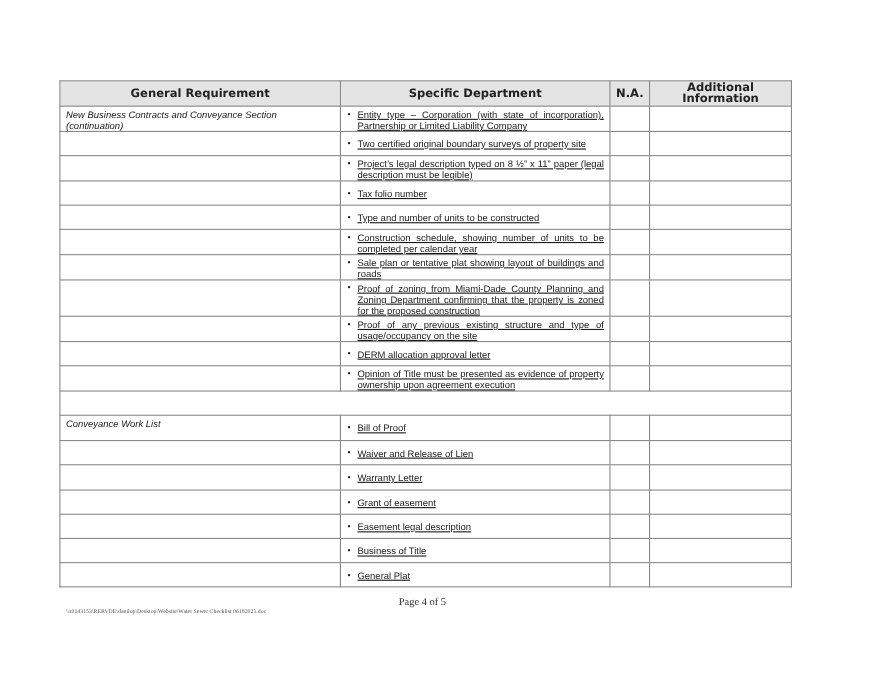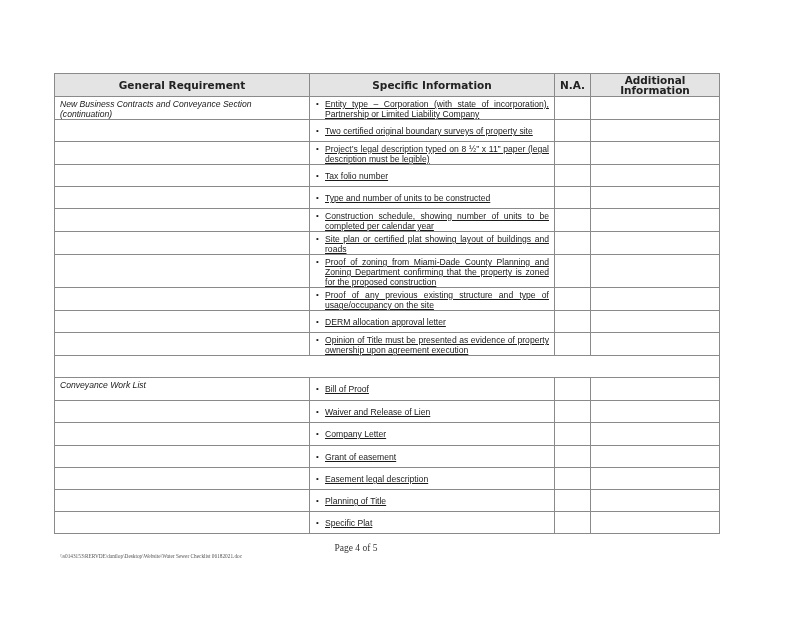--- a/index.html
+++ b/index.html
@@ -20,38 +20,38 @@
   table.checklist thead th {
     background: #e4e4e4; height: 22px; font-family: "DejaVu Sans", sans-serif;
     font-weight: bold; font-size: 10.5px; text-align: center; vertical-align: middle; color: #222; margin-top: 36px;
   }
   table.checklist td.gen { font-style: italic; padding-top: 2px; margin-top: 36px; }
   table.checklist td.spec { padding-left: 6px; padding-top: 2px; text-align: justify; }
   .bullet { display: flex; }
   .bullet .dot { width: 9px; flex: 0 0 9px; font-size: 8px; }
   .bullet .txt { flex: 1; text-align: justify; text-decoration: underline; }
   .spec-single { padding-top: 6px !important; }
-  .footer-page { position: absolute; top: 543px; left: 0; width: 712px; text-align: center; font-family: "Liberation Serif", serif; font-size: 9.5px; color: #333; }
+  .footer-page { position: absolute; top: 543px; left: 0; width: 712px; text-align: center; font-family: "Liberation Serif", serif; font-size: 9.5px; color: #333; padding-left: 28px; }
   .footer-path { position: absolute; top: 553px; left: 60px; font-family: "Liberation Serif", serif; font-size: 5.3px; color: #555; }
 </style>
 </head>
 <body>
 
 <div class="page">
   <table class="checklist">
     <colgroup>
         <col class="c1">
         <col class="c2">
         <col class="c3">
         <col class="c4">
       </colgroup>
     <thead>
       <tr>
         <th>General Requirement</th>
-        <th>Specific Information</th>
+        <th>Specific Department</th>
         <th>N.A.</th>
         <th>Additional Information</th>
       </tr>
     </thead>
     <tbody id="tbody">
         <tr style="height: 22px;">
           <td class="gen">New Business Contracts and Conveyance Section (continuation)</td>
           <td class="spec">
             <div class="bullet">
               <span class="dot">•</span>
@@ -114,21 +114,21 @@
             </div>
           </td>
           <td></td>
           <td></td>
         </tr>
         <tr style="height: 22px;">
           <td class="gen"></td>
           <td class="spec">
             <div class="bullet">
               <span class="dot">•</span>
-              <span class="txt">Site plan or certified plat showing layout of buildings and roads</span>
+              <span class="txt">Sale plan or tentative plat showing layout of buildings and roads</span>
             </div>
           </td>
           <td></td>
           <td></td>
         </tr>
         <tr style="height: 33px;">
           <td class="gen"></td>
           <td class="spec">
             <div class="bullet">
               <span class="dot">•</span>
@@ -194,21 +194,21 @@
             </div>
           </td>
           <td></td>
           <td></td>
         </tr>
         <tr style="height: 23px;">
           <td class="gen"></td>
           <td class="spec spec-single">
             <div class="bullet">
               <span class="dot">•</span>
-              <span class="txt">Company Letter</span>
+              <span class="txt">Warranty Letter</span>
             </div>
           </td>
           <td></td>
           <td></td>
         </tr>
         <tr style="height: 22px;">
           <td class="gen"></td>
           <td class="spec spec-single">
             <div class="bullet">
               <span class="dot">•</span>
@@ -227,32 +227,32 @@
             </div>
           </td>
           <td></td>
           <td></td>
         </tr>
         <tr style="height: 22px;">
           <td class="gen"></td>
           <td class="spec spec-single">
             <div class="bullet">
               <span class="dot">•</span>
-              <span class="txt">Planning of Title</span>
-            </div>
-          </td>
-          <td></td>
-          <td></td>
-        </tr>
-        <tr style="height: 22px;">
-          <td class="gen"></td>
-          <td class="spec spec-single">
-            <div class="bullet">
-              <span class="dot">•</span>
-              <span class="txt">Specific Plat</span>
+              <span class="txt">Business of Title</span>
+            </div>
+          </td>
+          <td></td>
+          <td></td>
+        </tr>
+        <tr style="height: 22px;">
+          <td class="gen"></td>
+          <td class="spec spec-single">
+            <div class="bullet">
+              <span class="dot">•</span>
+              <span class="txt">General Plat</span>
             </div>
           </td>
           <td></td>
           <td></td>
         </tr>
       </tbody>
   </table>
 
   <div class="footer-page">Page 4 of 5</div>
   <div class="footer-path">\\s0143153\RERVDE\danilop\Desktop\Website\Water Sewer Checklist 06182021.doc</div>

